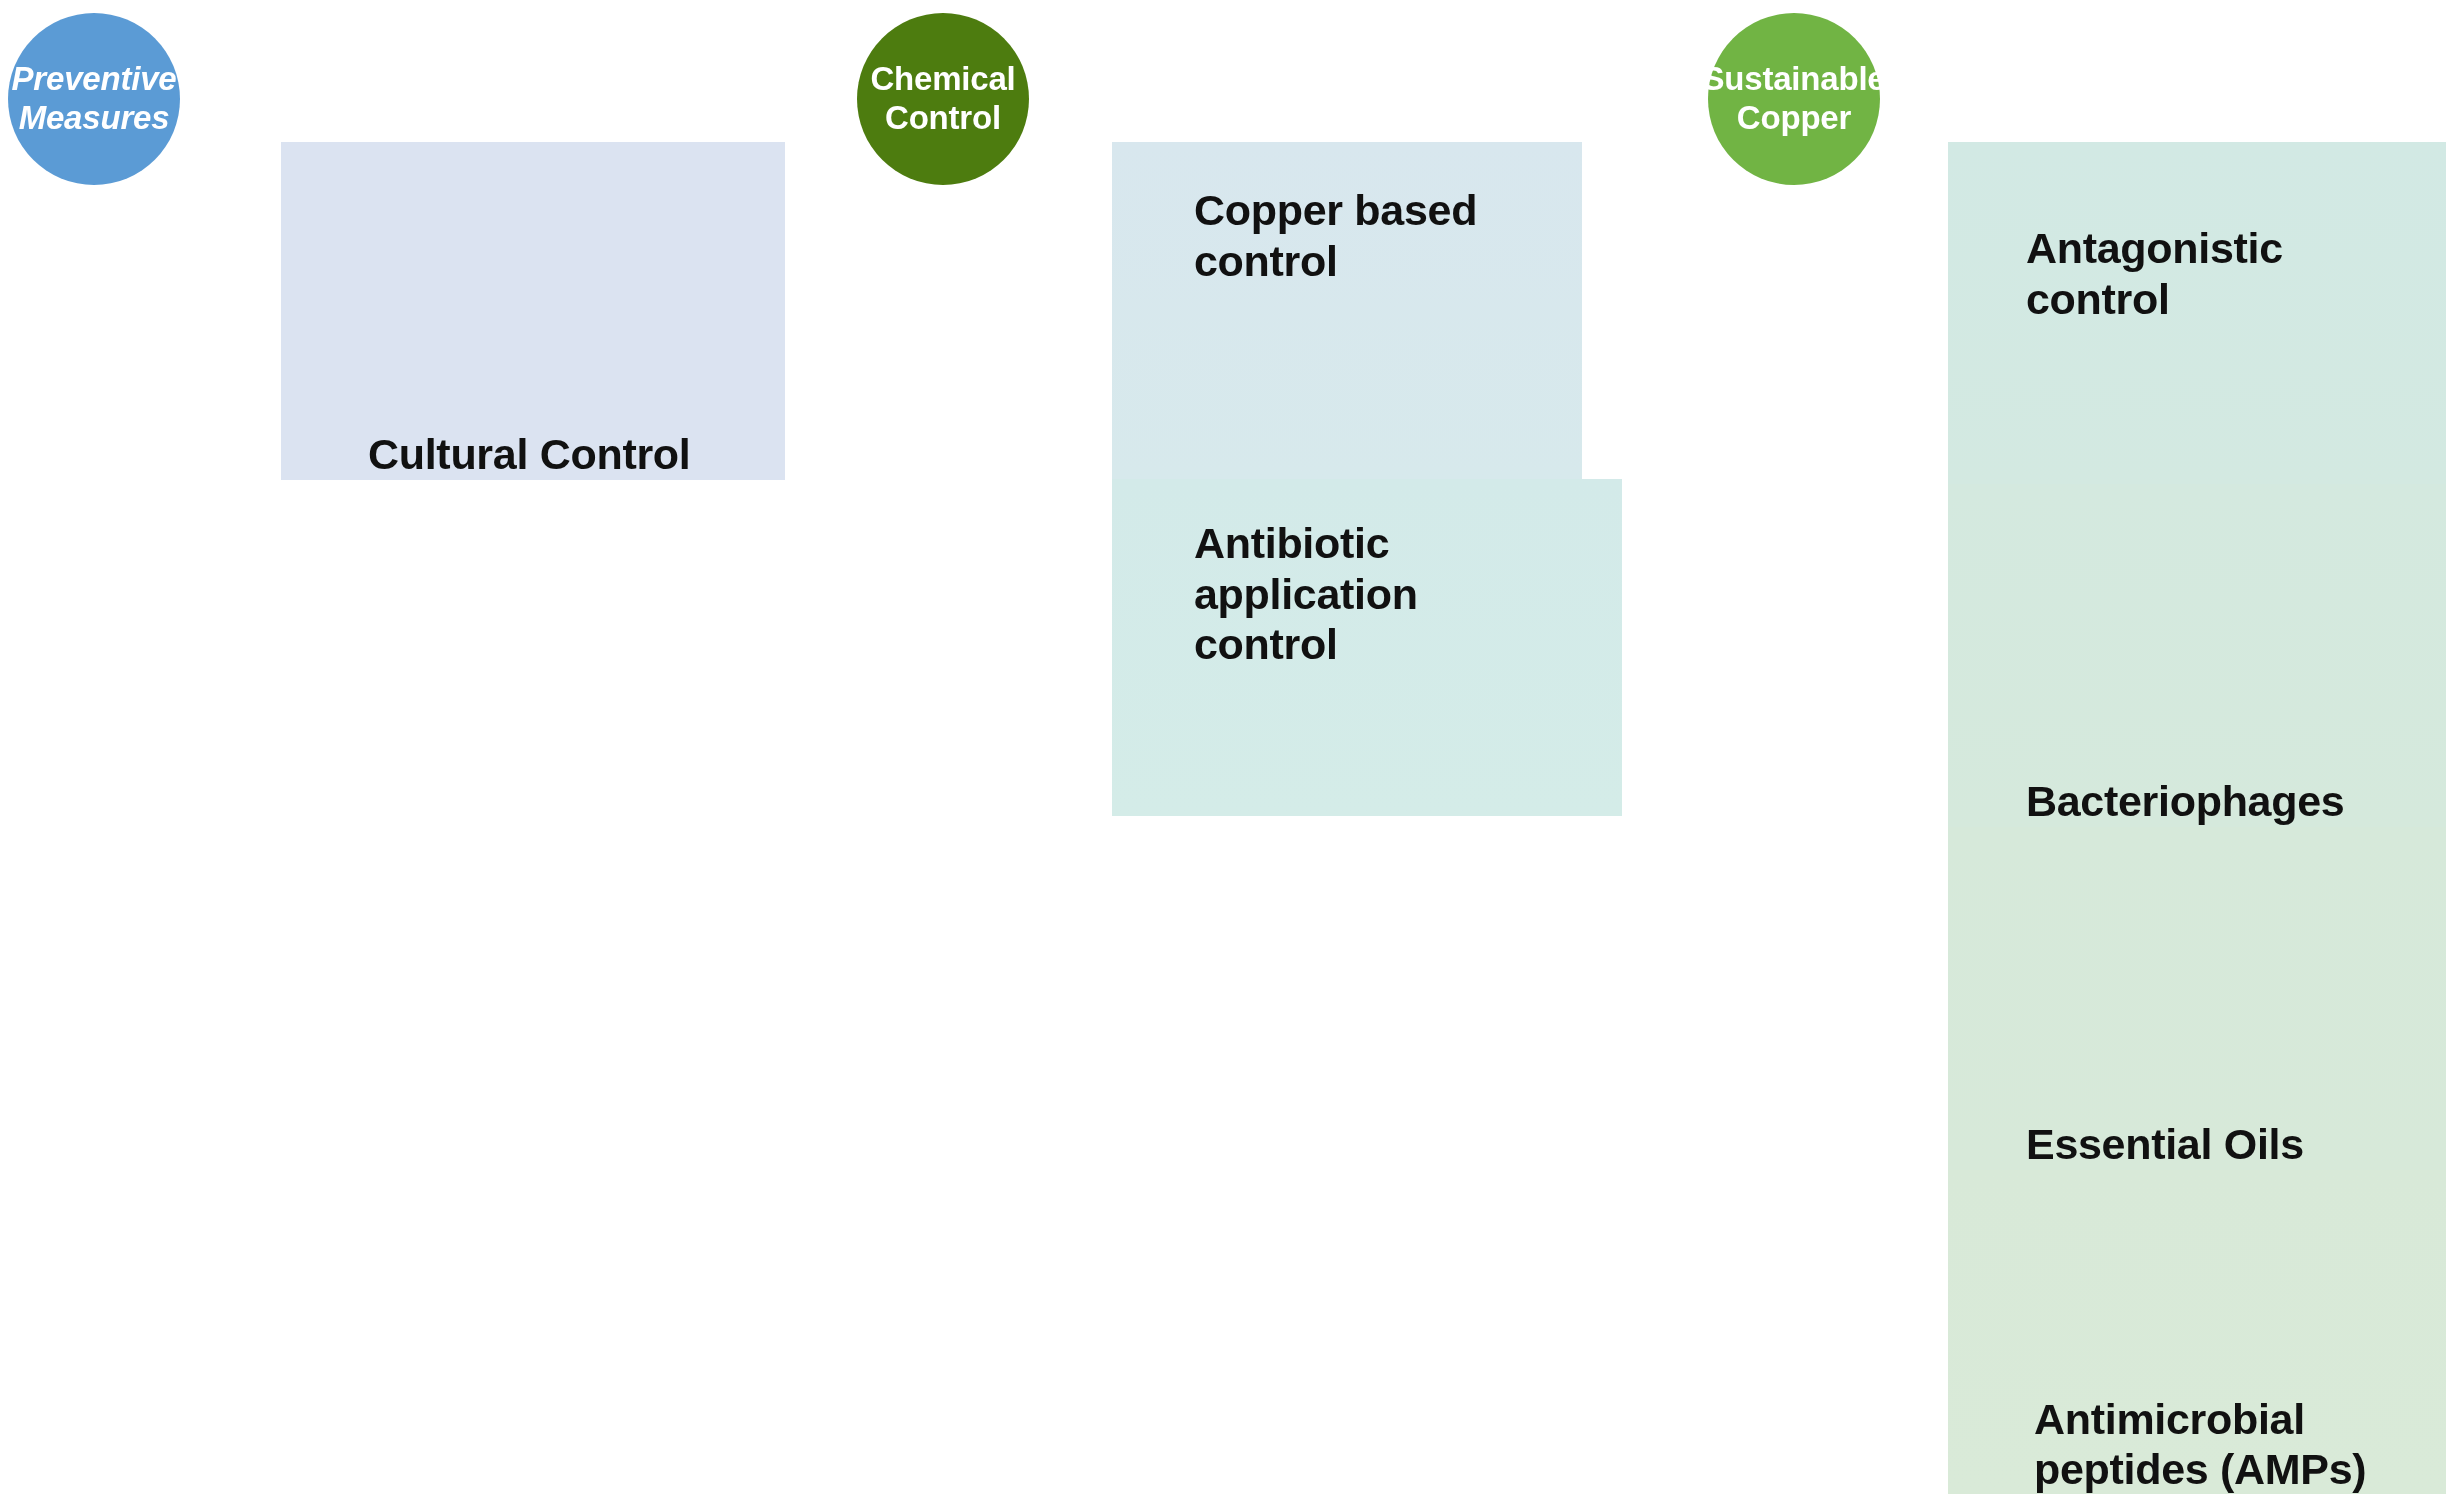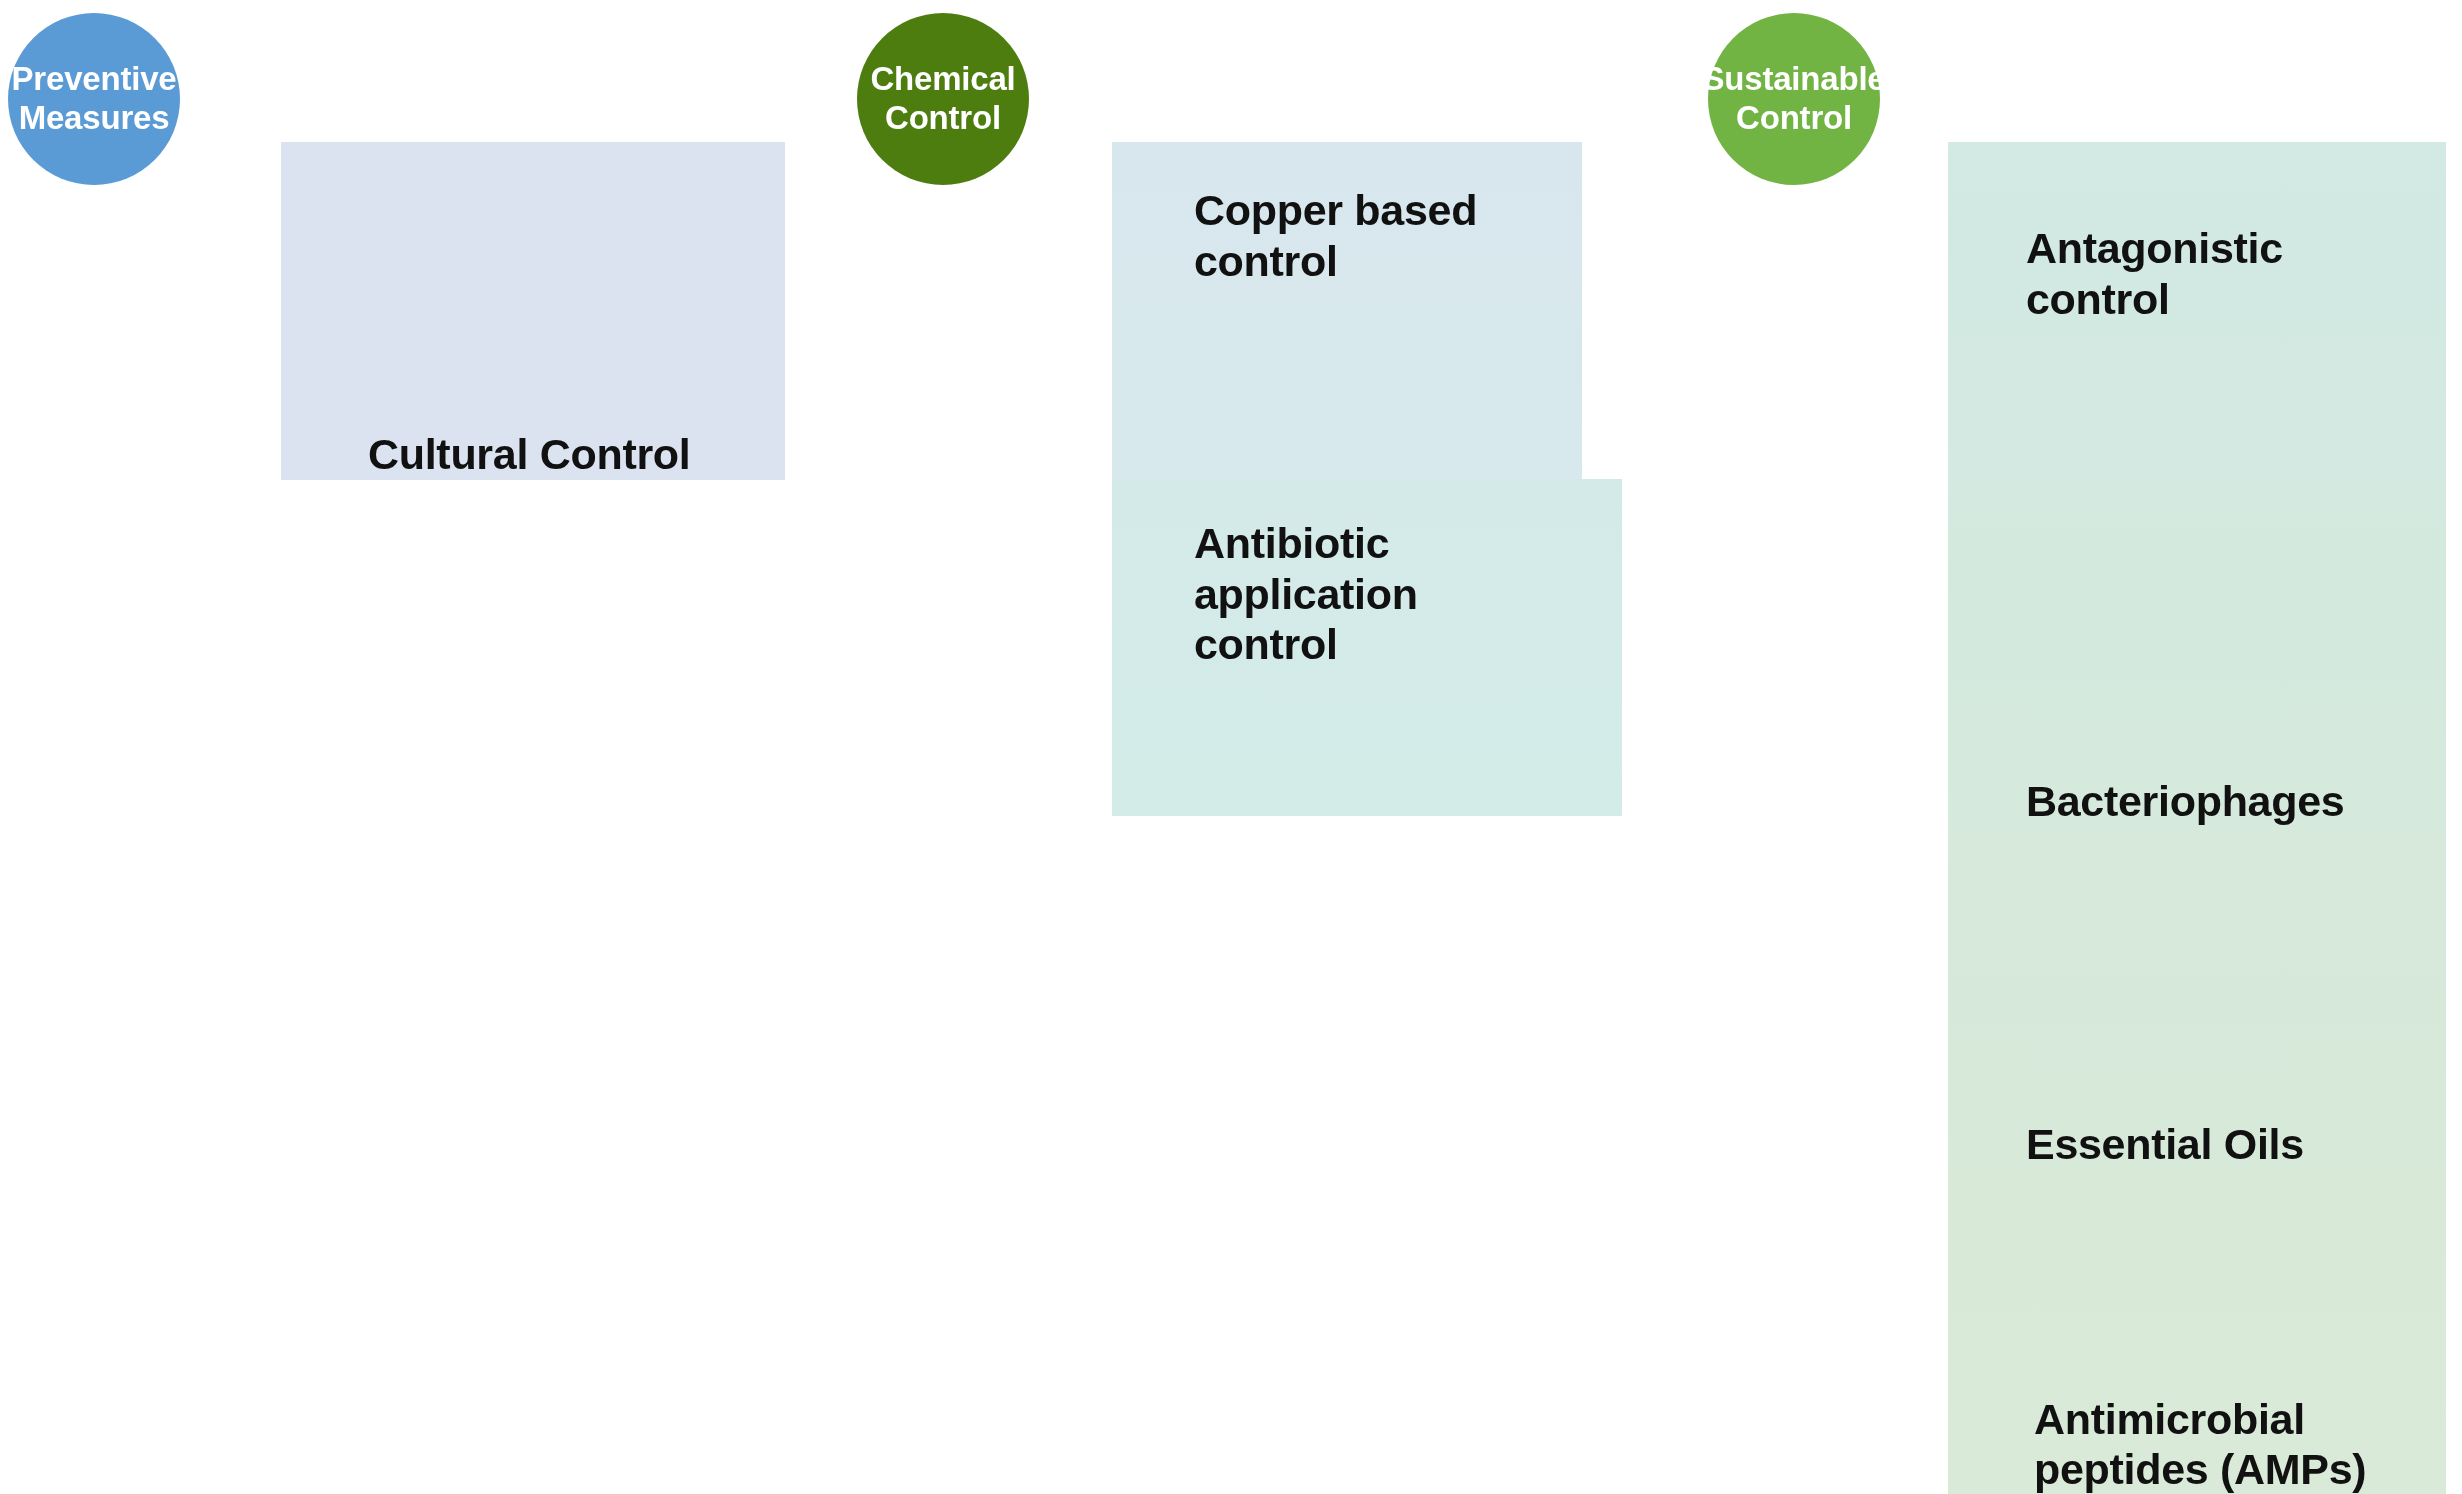--- a/index.html
+++ b/index.html
@@ -50,20 +50,21 @@
     white-space: pre-line;
     z-index: 5;
   }
 
   
   #bubble-preventive {
     left: 8px;  top: 12.6px;
     width: 172px; height: 172px;
     background: #5b9bd5;
     font-size: 33px;
+    font-style: italic;
   }
   #panel-preventive {
     left: 281px; top: 142px;
     width: 504px; height: 338px;
     background: #dbe3f1;
   }
   #seg-cultural-control {
     left: 0; top: 0; width: 504px; height: 338px;
     padding-left: 87px;
   }
@@ -179,17 +180,17 @@
     <div class="seg" id="seg-essential-oils">
       <span class="seg-label">Essential Oils</span>
     </div>
     <div class="seg" id="seg-amps">
       <span class="seg-label">Antimicrobial
 peptides (AMPs)</span>
     </div>
   </div>
   <div class="bubble" id="bubble-sustainable">
     <span>Sustainable
-Control</span>
+Copper</span>
   </div>
 
 </div>
 
 
 </body></html>

